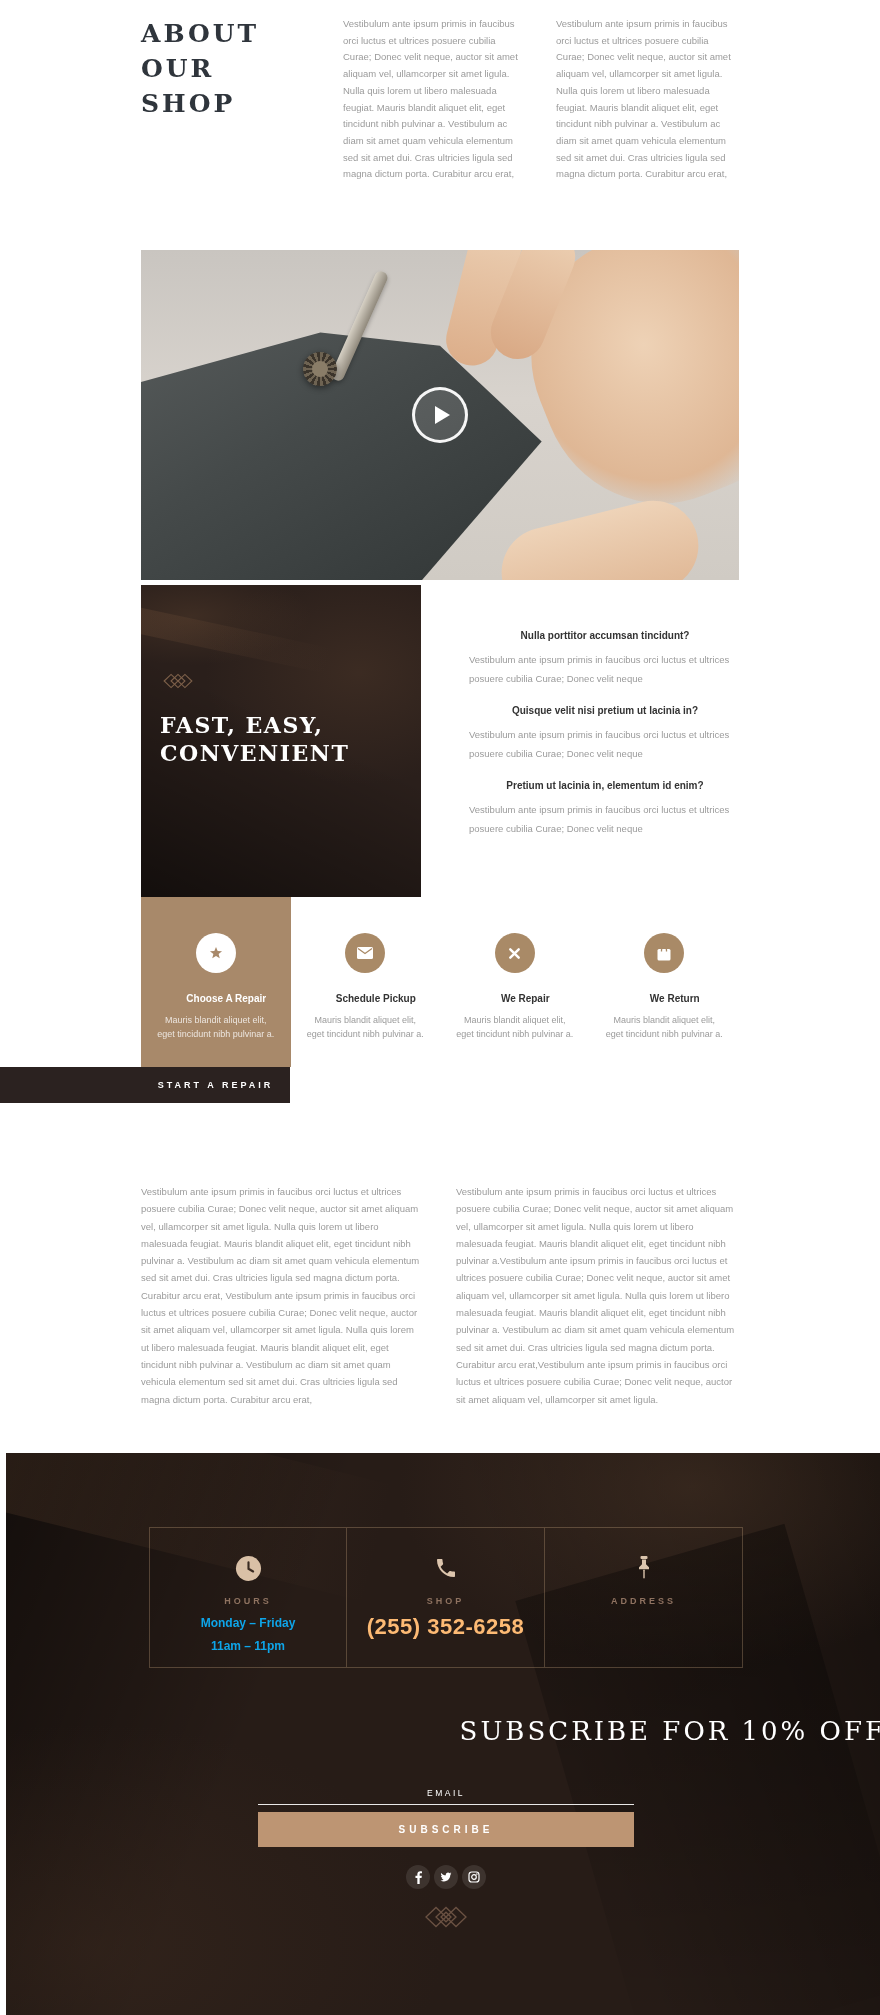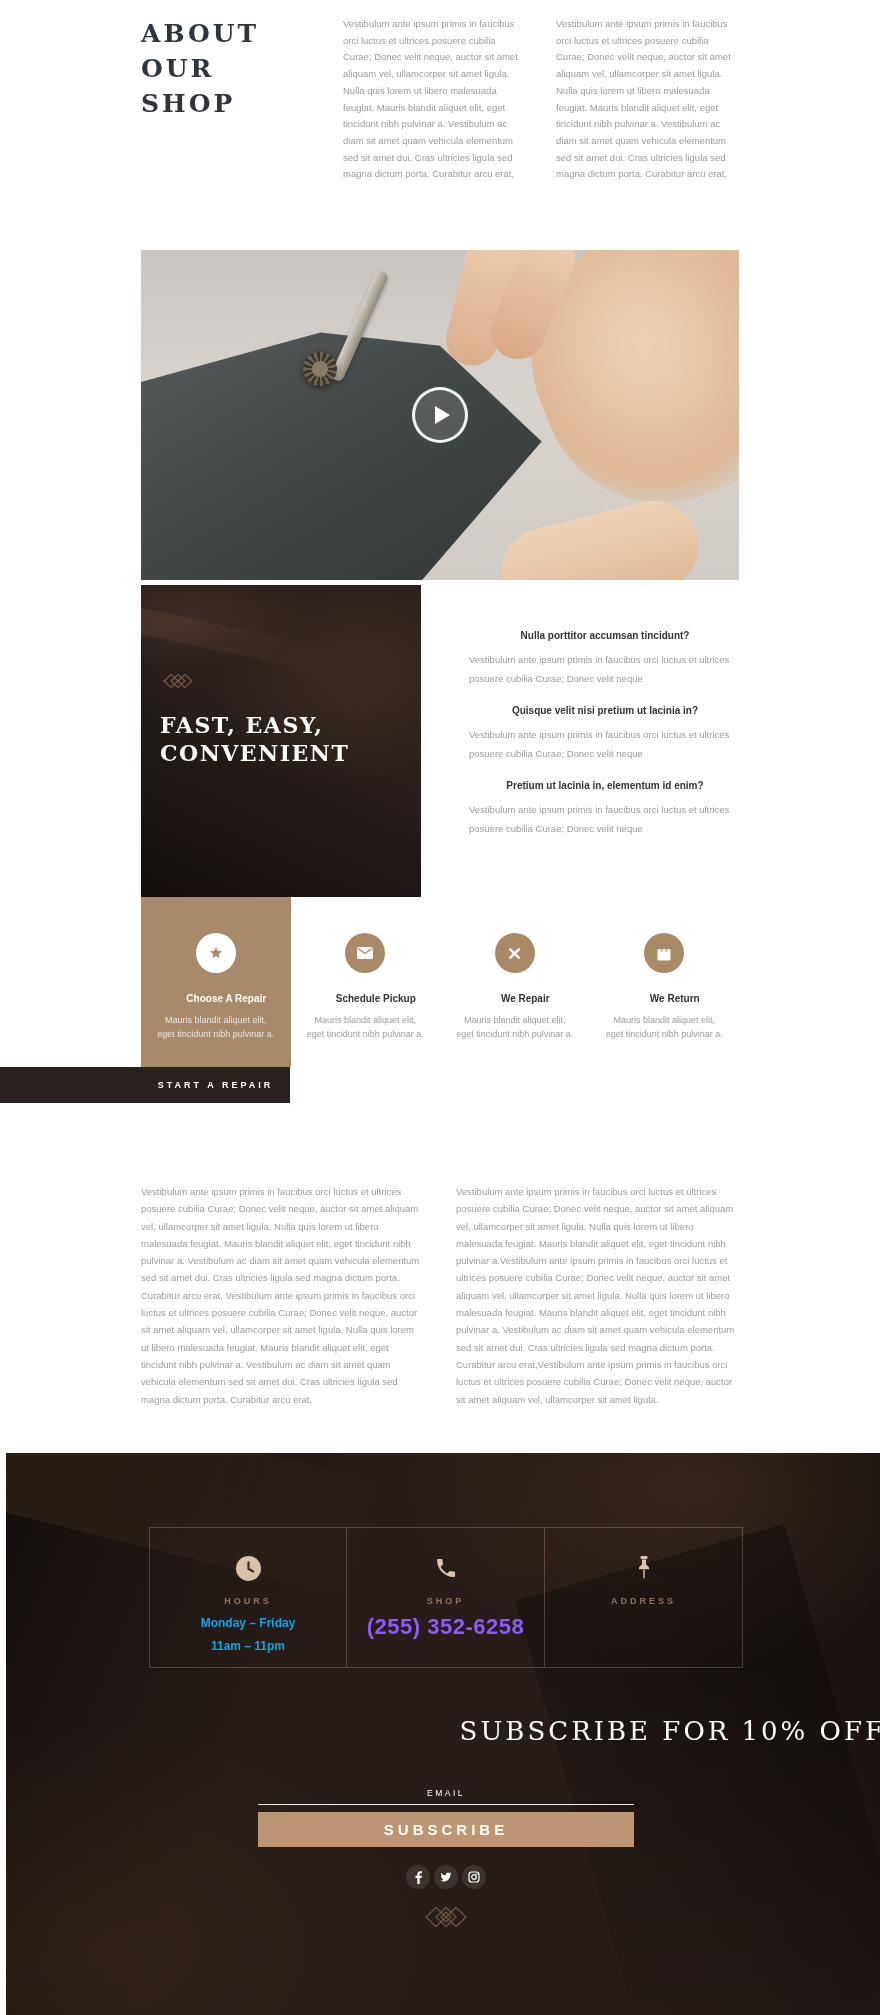--- a/index.html
+++ b/index.html
@@ -96,32 +96,32 @@
               background:linear-gradient(200deg, rgba(0,0,0,0.35), rgba(0,0,0,0)); transform:rotate(-16deg); }
 
   .info-row { position:absolute; top:74px; left:50%; transform:translateX(-50%); display:flex; }
   .ibox { width:198px; height:141px; border:1px solid rgba(200,164,128,0.32);
           text-align:center; padding-top:25px; }
   .ibox + .ibox { border-left:none; }
   .ibox-icon { height:30px; display:flex; align-items:center; justify-content:center; }
   .ibox-label { margin-top:13px; font-size:9px; font-weight:bold; letter-spacing:3px; color:#8e7260; }
   .ibox-line { margin-top:4px; font-size:12px; font-weight:bold; color:#0ea5e9; line-height:19px; }
   .ibox-lines { margin-top:8px; }
-  .phone-number { font-size:22px; font-weight:bold; color:#8b5cf6; margin-top:8px; letter-spacing:0.5px; }
+  .phone-number { font-size:22px; font-weight:bold; color:#fdba74; margin-top:8px; letter-spacing:0.5px; }
 
   .sub-heading { position:absolute; top:263px; left:0; width:880px; text-align:right;
                  font-family:"DejaVu Serif","Liberation Serif",serif; font-weight:400;
                  font-size:26px; letter-spacing:3px; color:#fff; }
   .email-input { position:absolute; top:328px; left:50%; transform:translateX(-50%); width:376px; height:24px;
                  background:transparent; border:none; border-bottom:1px solid rgba(255,255,255,0.9);
                  color:#fff; text-align:center; font-size:8.5px; letter-spacing:2.5px; outline:none;
                  font-family:"Liberation Sans",sans-serif; }
   .email-input::placeholder { color:#fff; opacity:1; }
   .sub-btn { position:absolute; top:359px; left:50%; transform:translateX(-50%); width:376px; height:35px;
-             background:#bd9573; border:none; color:#fff; font-size:15px; letter-spacing:4px; font-weight:bold;
+             background:#bd9573; border:none; color:#fff; font-size:10px; letter-spacing:4px; font-weight:bold;
              cursor:pointer; font-family:"Liberation Sans",sans-serif; }
   .social-row { position:absolute; top:412px; left:0; width:880px; display:flex; justify-content:center; gap:4px; }
   .soc { width:24px; height:24px; border-radius:50%; background:rgba(255,255,255,0.10);
          display:flex; align-items:center; justify-content:center; cursor:pointer; }
   .f-ornament { position:absolute; top:450px; left:50%; transform:translateX(-50%); }
 </style>
 </head>
 <body>
 
 <div id="page">

